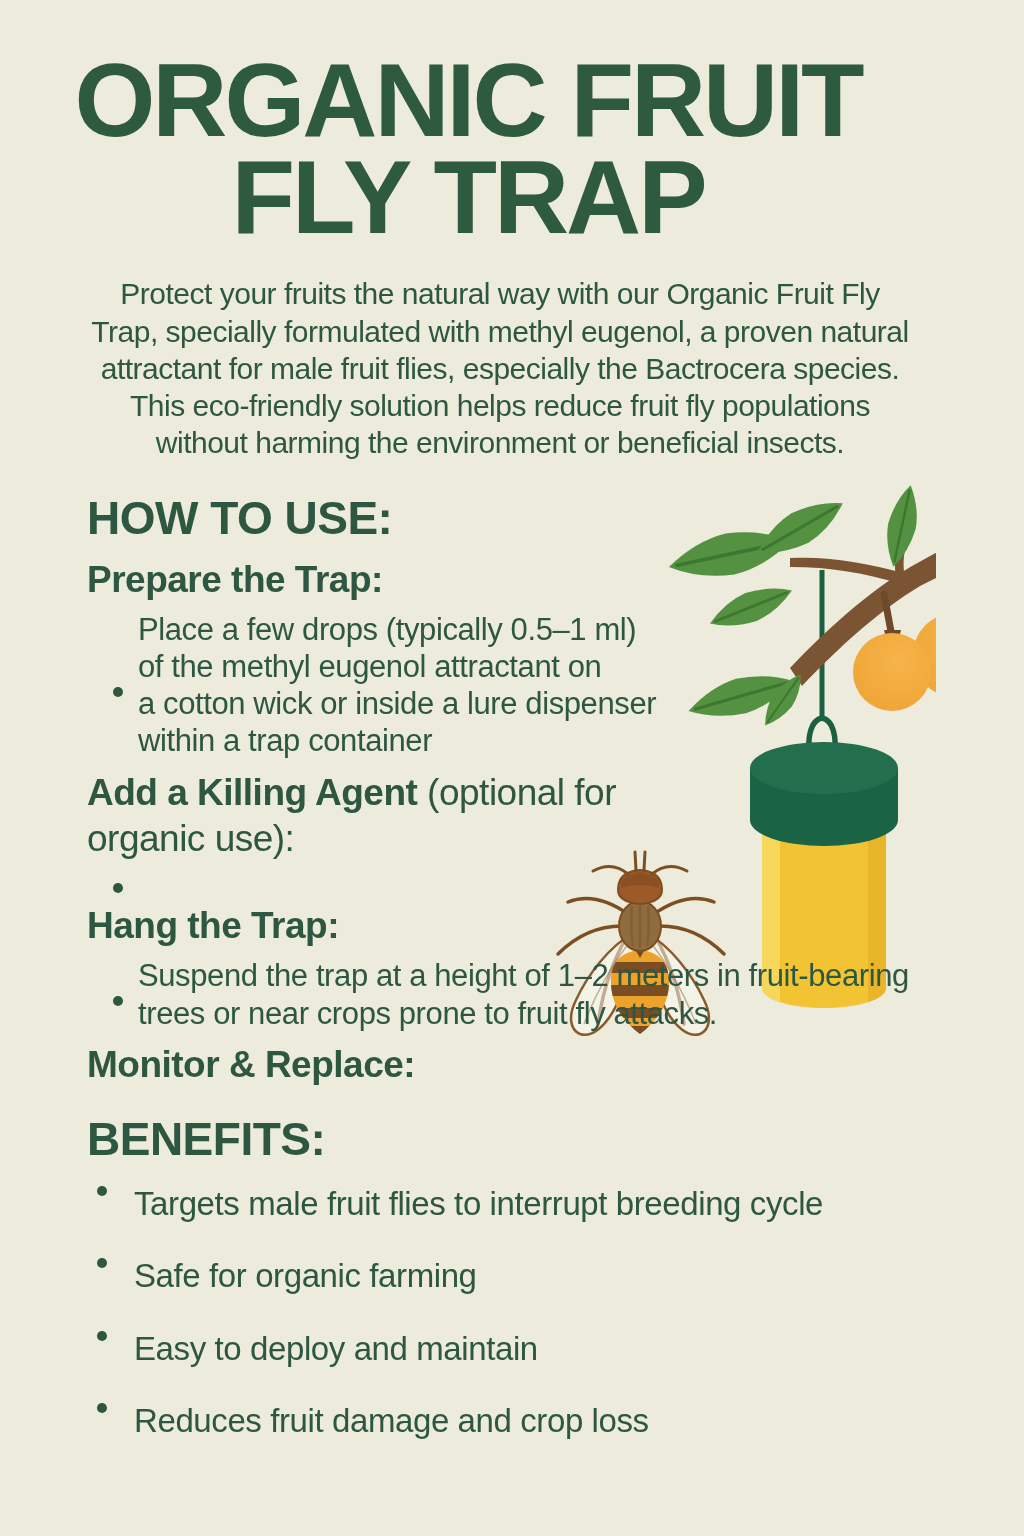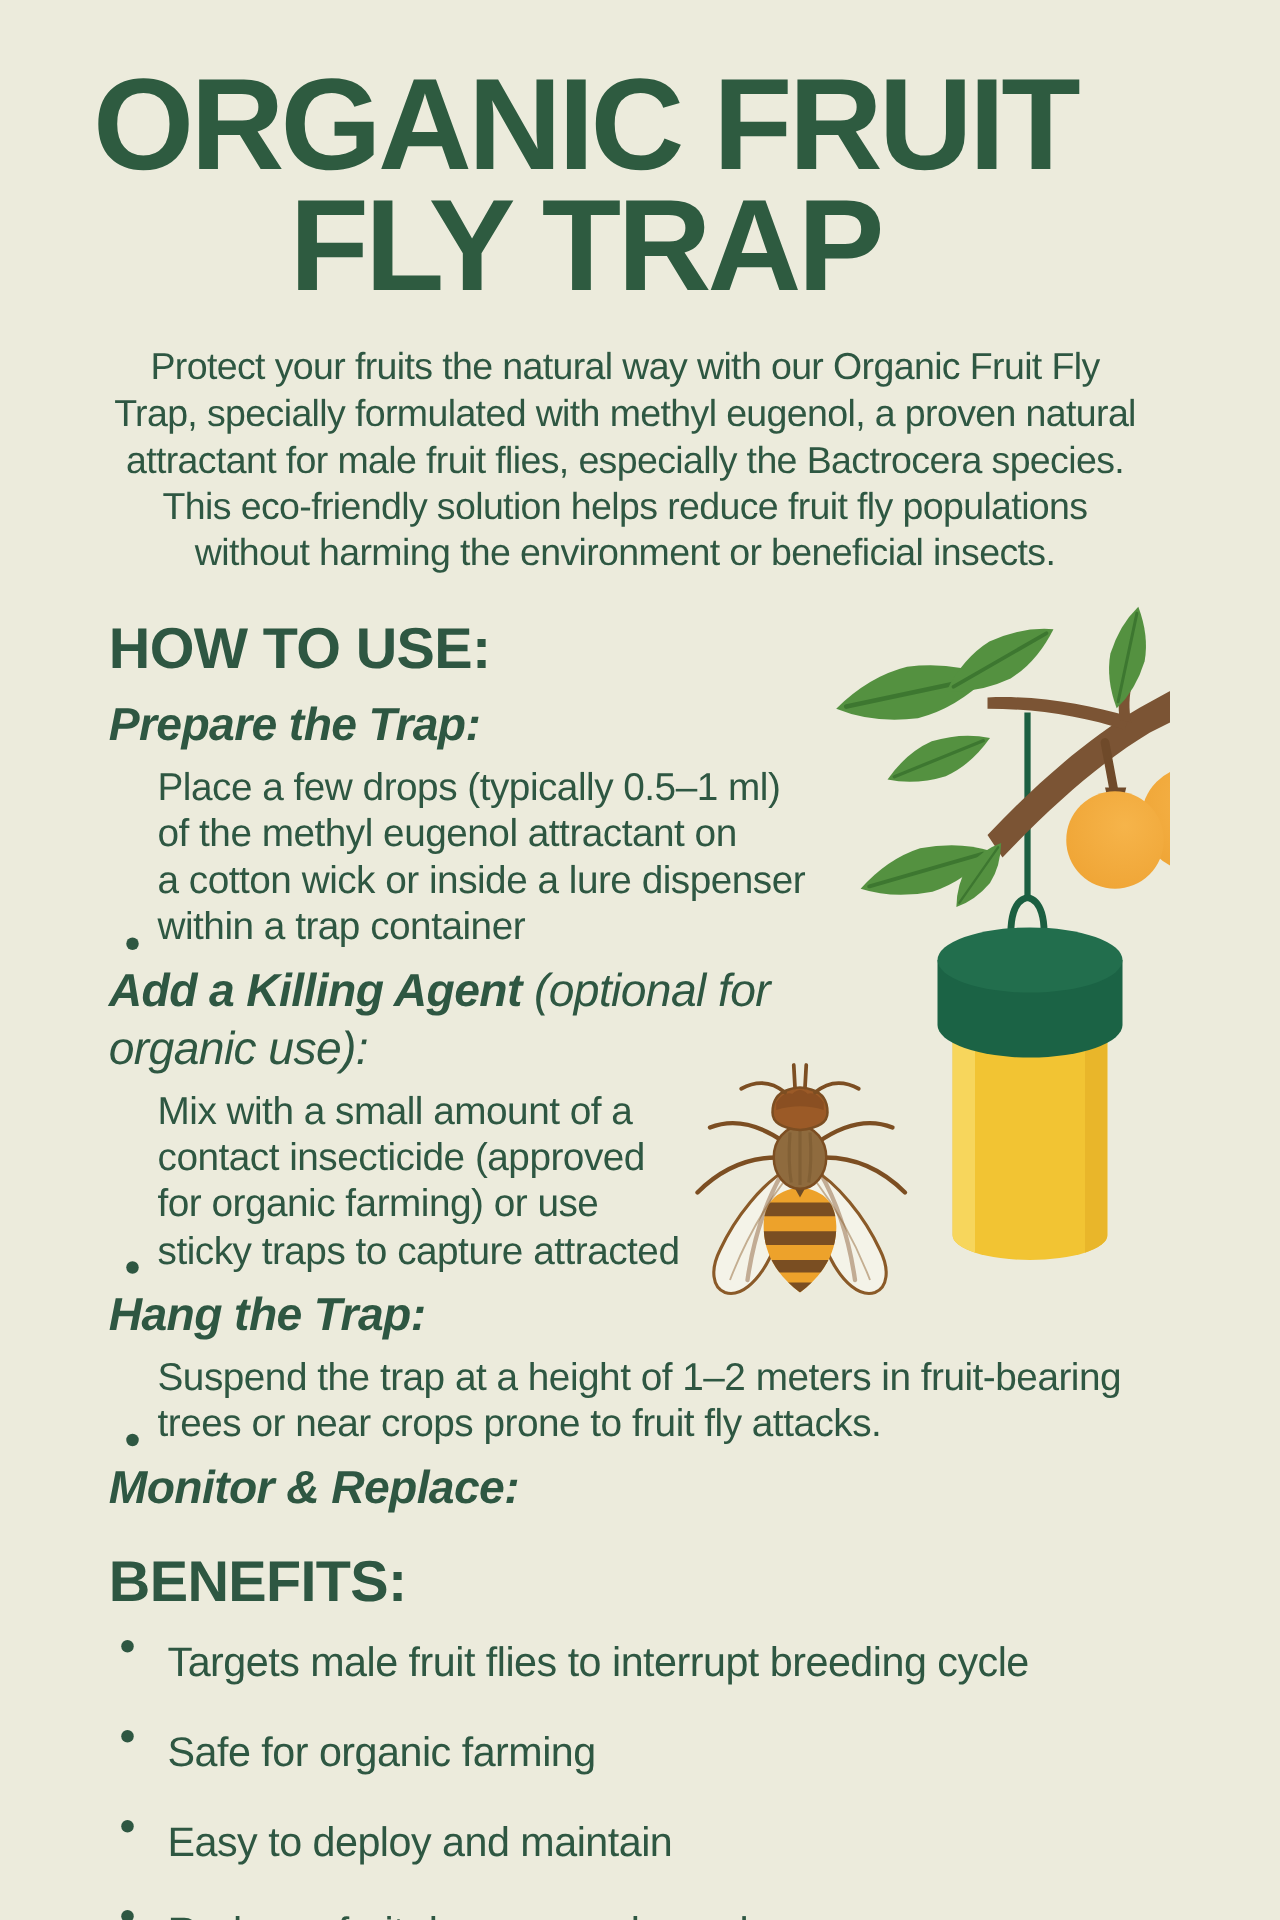--- a/index.html
+++ b/index.html
@@ -20,24 +20,24 @@
     font-size:30px; line-height:1.24; font-weight:400;
     letter-spacing:-0.5px; white-space:pre-line;
   }
   .content { position:relative; z-index:2; padding-left:87px; }
   .section-heading {
     margin:30px 0 0; font-size:46px; font-weight:700;
     letter-spacing:-0.5px; line-height:1.2;
   }
   .step-title {
     margin:10px 0 0; font-size:37px; font-weight:700;
-    letter-spacing:-0.5px; line-height:1.25; white-space:pre-line;font-style:italic;
+    letter-spacing:-0.5px; line-height:1.25; white-space:pre-line;
   }
   .step-title .suffix { font-weight:500; }
-  .bullet-row { display:flex; align-items:flex-end; margin:8px 4px 0; }
+  .bullet-row { display:flex; align-items:center; margin:8px 16px 0; }
   .bullet-dot {
     flex:0 0 auto; width:10px; height:10px; border-radius:50%;
     background:#2e5742; margin:13px 15px 0 10px;
   }
   .bullet-text {
     margin:0; font-size:31px; line-height:1.2; font-weight:500;
     letter-spacing:-0.4px; white-space:pre-line;
   }
   .benefits-heading { margin:24px 0 0; }
   .benefit-row { display:flex; align-items:flex-start; margin:2px 0 0; }
@@ -77,24 +77,20 @@
 a cotton wick or inside a lure dispenser
 within a trap container</p>
       </div>
     </section>
 
     <section class="step">
       <h3 class="step-title"><span>Add a Killing Agent</span><span class="suffix"> (optional for
 organic use):</span></h3>
       <div class="bullet-row">
         <span class="bullet-dot"></span>
-        <p class="bullet-text">Mix with a small amount of a
-contact insecticide (approved
-for organic farming) or use
-sticky traps to capture attracted</p>
       </div>
     </section>
 
     <section class="step">
       <h3 class="step-title"><span>Hang the Trap:</span></h3>
       <div class="bullet-row">
         <span class="bullet-dot"></span>
         <p class="bullet-text">Suspend the trap at a height of 1–2 meters in fruit-bearing
 trees or near crops prone to fruit fly attacks.</p>
       </div>

